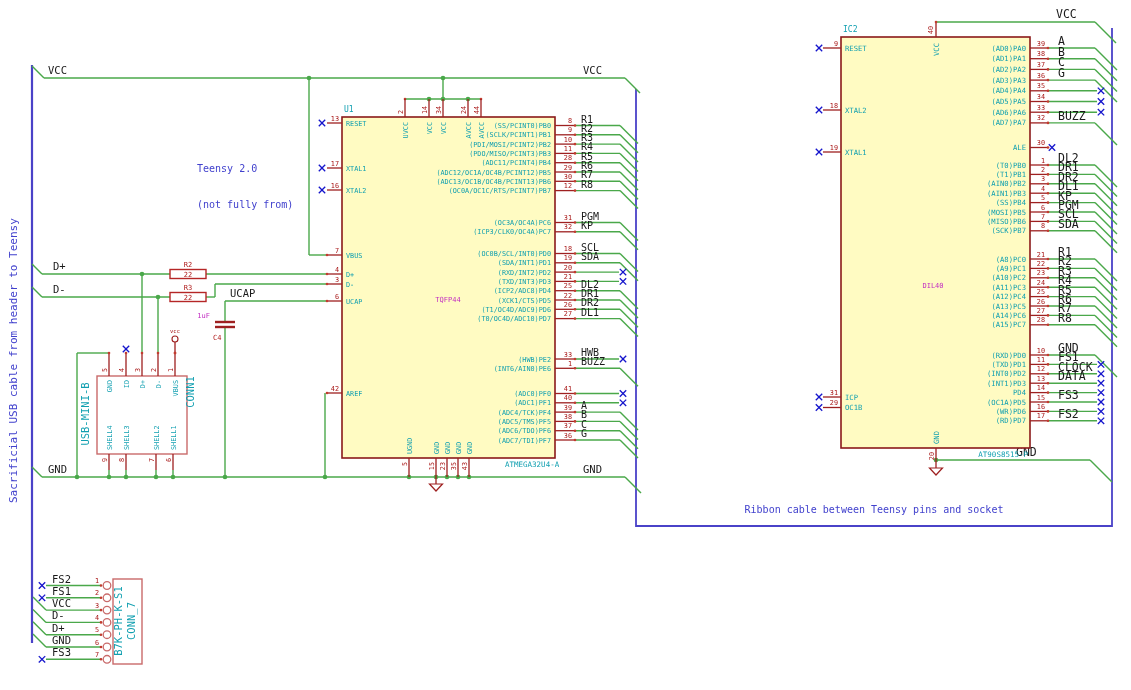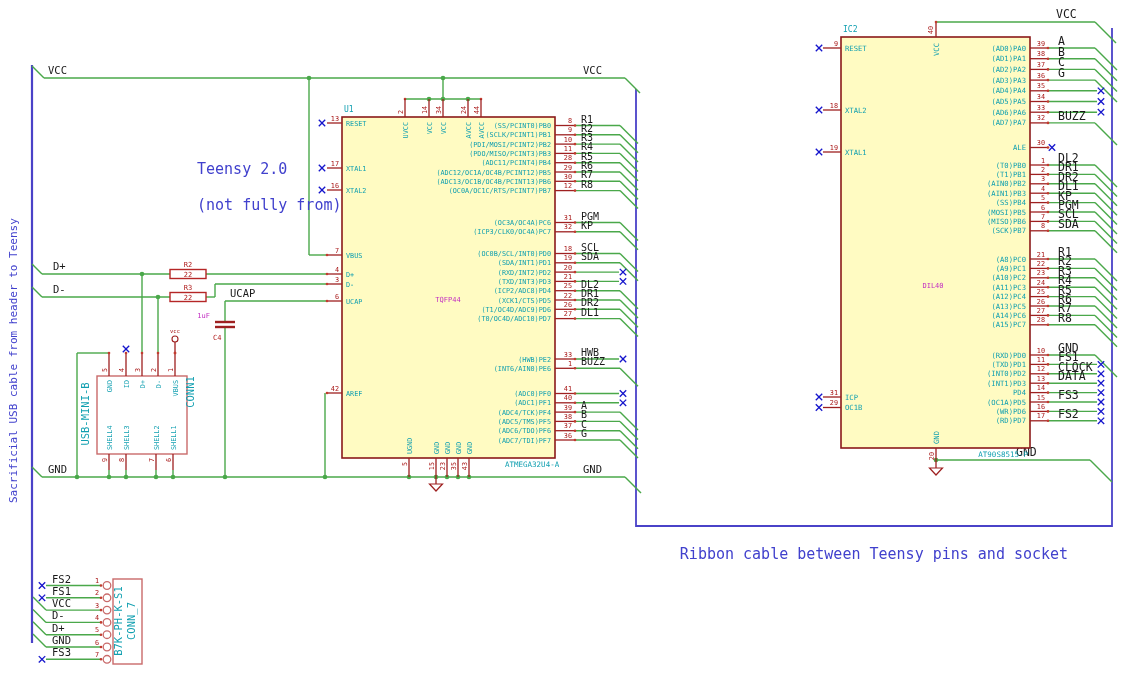--- a/index.html
+++ b/index.html
@@ -1,22 +1,22 @@
 <!DOCTYPE html>
 <html><head>
 <meta charset="utf-8">
 <style>
   html,body{margin:0;padding:0;background:#ffffff;}
   #canvas{position:relative;width:1131px;height:690px;background:#fff;overflow:hidden;
           font-family:"DejaVu Sans Mono",monospace;}
   #schem{position:absolute;left:0;top:0;}
-  .note{position:absolute;color:#4141cd;font-size:15px;line-height:12px;white-space:pre;}
+  .note{position:absolute;color:#4141cd;font-size:10px;line-height:12px;white-space:pre;}
   #cable-note{left:8px;top:503px;font-size:11px;transform:rotate(-90deg);transform-origin:0 0;}
   #teensy-note{left:197px;top:139px;}
-  #ribbon-note{left:636px;top:504px;width:476px;text-align:center;margin-top:44px;}
+  #ribbon-note{left:636px;top:504px;width:476px;text-align:center;}
   text{font-family:"DejaVu Sans Mono",monospace;}
 </style>
 </head>
 <body>
 
 <div id="canvas">
   <svg id="schem" width="1131" height="690" viewBox="0 0 1131 690">
       <g>
         <line x1="32" y1="65" x2="32" y2="643" stroke="#4a42c8" stroke-width="2.2"></line>
         <polyline points="636,89 636,526 1112,526 1112,28" fill="none" stroke="#4a42c8" stroke-width="1.8"></polyline>

